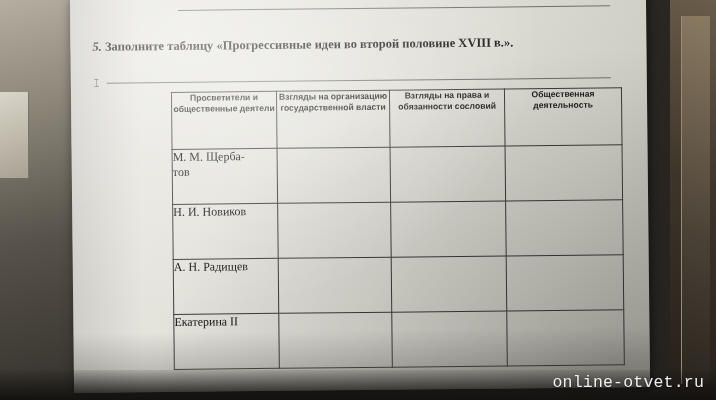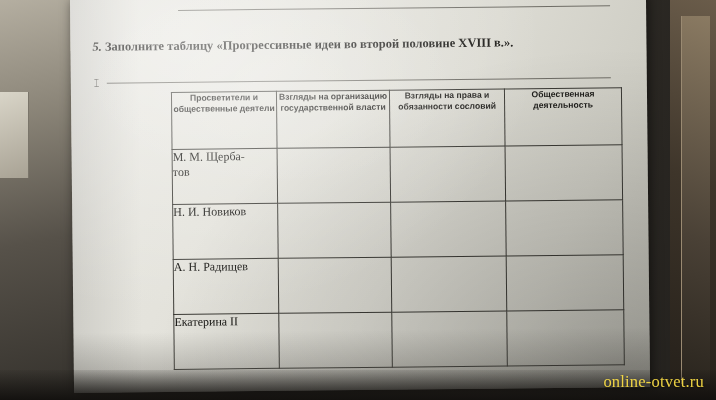--- a/index.html
+++ b/index.html
@@ -172,23 +172,23 @@
   td.cell { height: 54px; }
 
   .col1 { width: 104px; }
   .col2 { width: 112px; }
   .col3 { width: 114px; }
   .col4 { width: 116px; }
 
   .watermark {
     position: absolute;
     right: 12px; bottom: 8px;
-    font-family: Liberation Serif, serif;
+    font-family: Liberation Mono, monospace;
     font-size: 16.5px;
-    color: #fde047;
+    color: #ffffff;
     opacity: .92;
     letter-spacing: .2px;
     text-shadow: 0 1px 2px rgba(0,0,0,.55);
   }
 
   .glare {
     position: absolute;
     left: 60px; top: -40px;
     width: 420px; height: 240px;
     background: radial-gradient(ellipse at center, rgba(255,255,255,.18), rgba(255,255,255,0) 65%);

